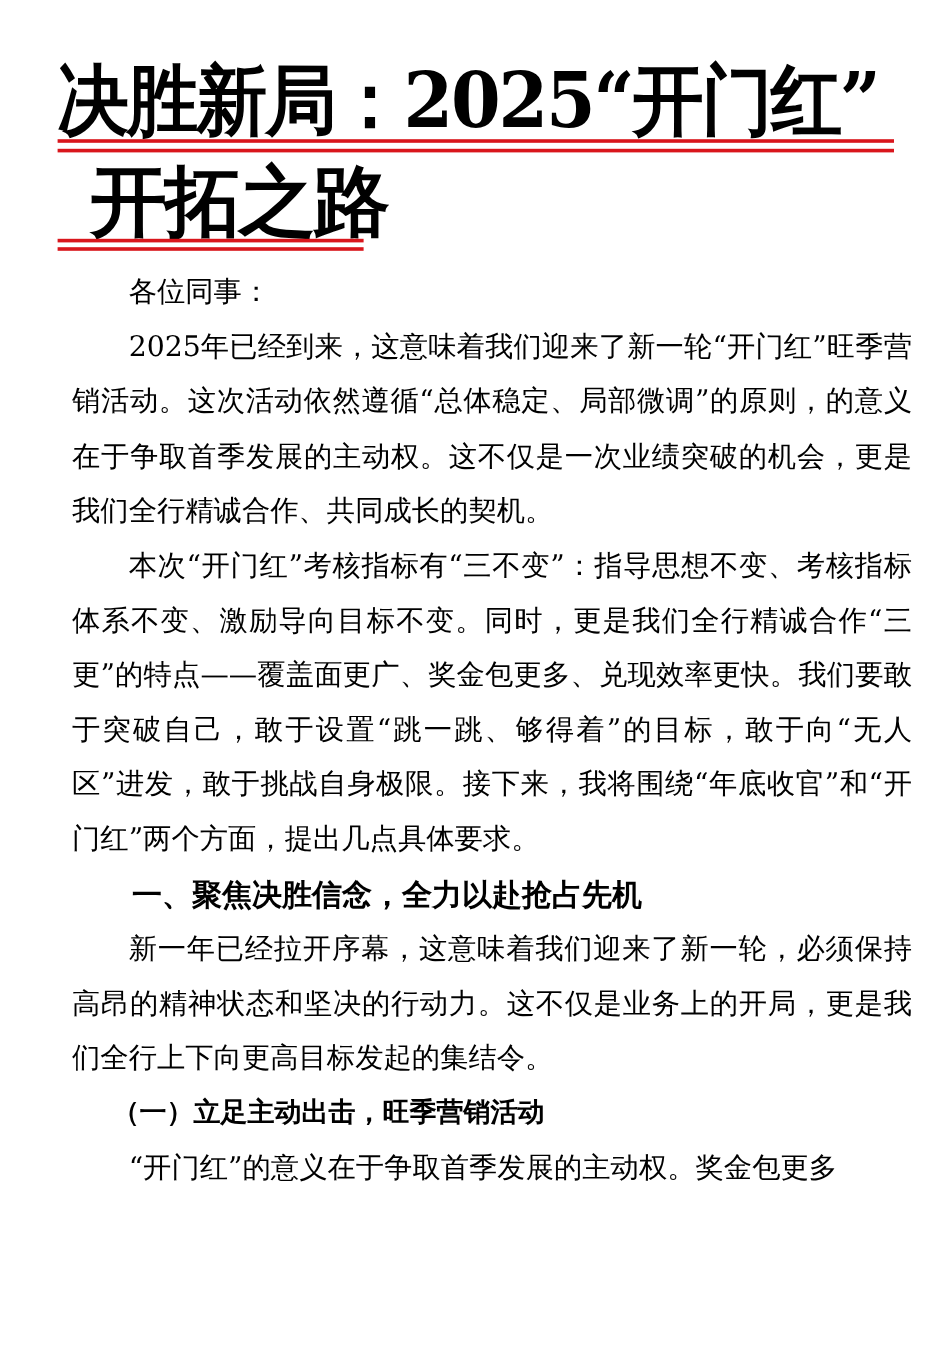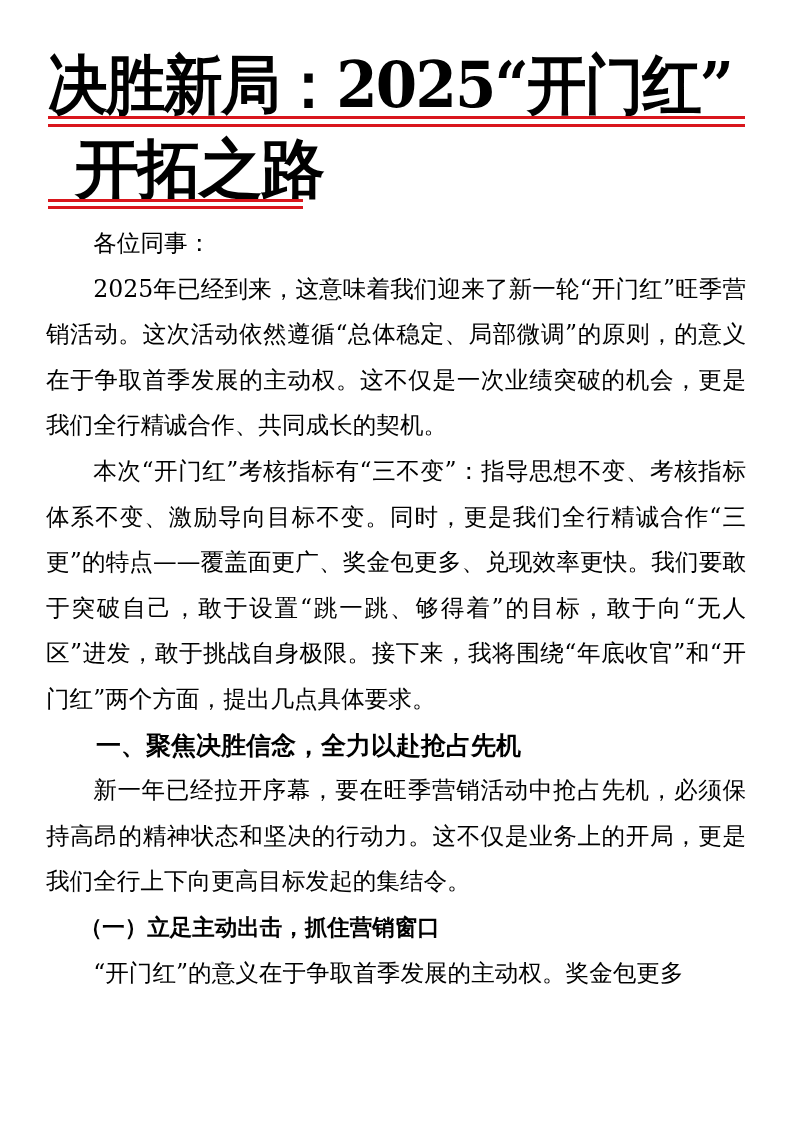--- a/index.html
+++ b/index.html
@@ -8,21 +8,21 @@
     position: absolute; left: 48px;
     font-family: "DejaVu Serif", "Liberation Serif", serif;
     font-weight: 900; font-size: 64px; line-height: 70px;
     letter-spacing: -2px; white-space: nowrap;
     transform-origin: left top;
   }
   .title-line.l1 { top: 50px; transform: scaleX(0.93); }
   .title-line.l2 { top: 134px; margin-left: 27px; }
   .uline { position: absolute; left: 48px; height: 3px; background: #d9161c; }
   .body-text {
-    position: absolute; left: 46px; width: 700px;
+    position: absolute; left: 60px; width: 700px;
     font-family: "DejaVu Serif", "Liberation Serif", serif;
     font-size: 23.6px; line-height: 45.6px; text-align: justify;
     text-align-last: left;
   }
   .para { margin: 0; text-indent: 2em; }
   .h1 {
     margin: 0; text-indent: 2em;
     font-family: "DejaVu Sans", "Liberation Sans", sans-serif;
     font-weight: bold; font-size: 25px; line-height: 45.6px;
   }
@@ -42,16 +42,16 @@
   <div class="title-line l2">开拓之路</div>
   <div class="uline" style="top:199px;width:255px;"></div>
   <div class="uline" style="top:206px;width:255px;"></div>
 </div>
 
 <div class="body-text" style="top:221px;">
   <p class="para">各位同事：</p>
   <p class="para">2025年已经到来，这意味着我们迎来了新一轮“开门红”旺季营销活动。这次活动依然遵循“总体稳定、局部微调”的原则，的意义在于争取首季发展的主动权。这不仅是一次业绩突破的机会，更是我们全行精诚合作、共同成长的契机。</p>
   <p class="para">本次“开门红”考核指标有“三不变”：指导思想不变、考核指标体系不变、激励导向目标不变。同时，更是我们全行精诚合作“三更”的特点——覆盖面更广、奖金包更多、兑现效率更快。我们要敢于突破自己，敢于设置“跳一跳、够得着”的目标，敢于向“无人区”进发，敢于挑战自身极限。接下来，我将围绕“年底收官”和“开门红”两个方面，提出几点具体要求。</p>
   <p class="h1">一、聚焦决胜信念，全力以赴抢占先机</p>
-  <p class="para">新一年已经拉开序幕，要在旺季营销活动中抢占先机，必须保持高昂的精神状态和坚决的行动力。这不仅是业务上的开局，更是我们全行上下向更高目标发起的集结令。</p>
-  <p class="h2">（一）立足主动出击，抓住营销窗口</p>
+  <p class="para">新一年已经拉开序幕，这意味着我们迎来了新一轮，必须保持高昂的精神状态和坚决的行动力。这不仅是业务上的开局，更是我们全行上下向更高目标发起的集结令。</p>
+  <p class="h2">（一）立足主动出击，旺季营销活动</p>
   <p class="para">“开门红”的意义在于争取首季发展的主动权。奖金包更多</p>
 </div>
 
 </body></html>

